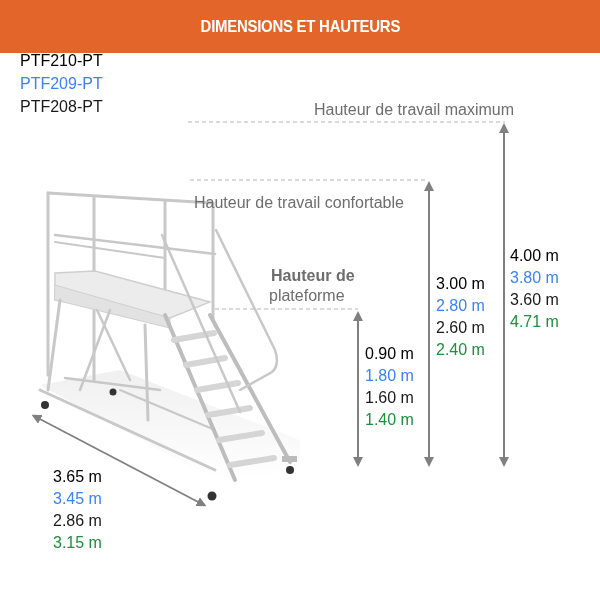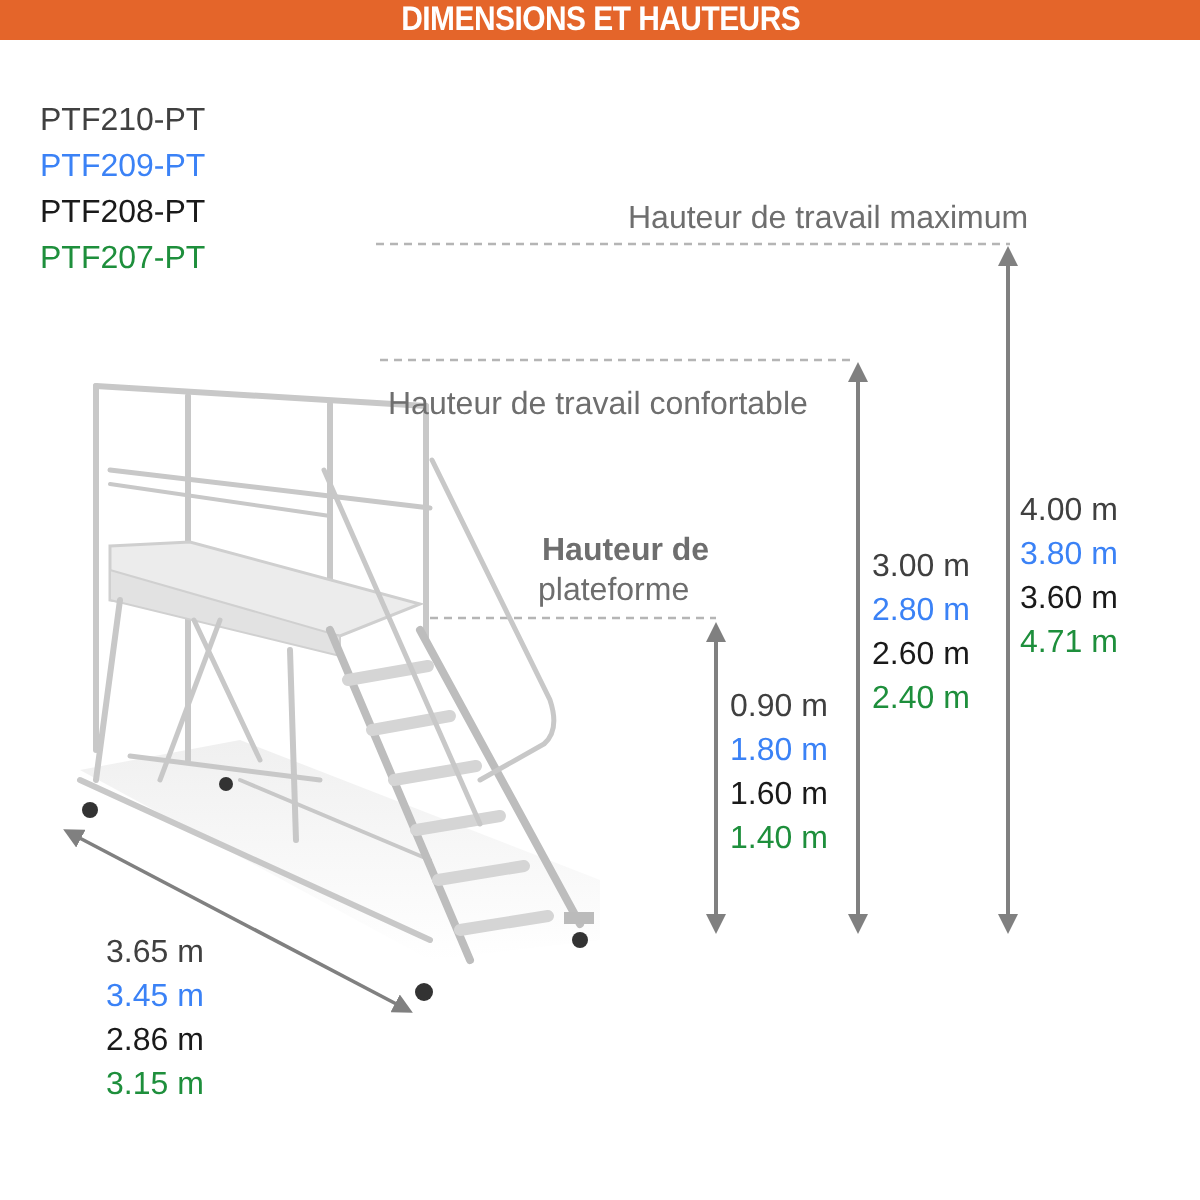--- a/index.html
+++ b/index.html
@@ -1,40 +1,39 @@
 <!DOCTYPE html>
 <html><head>
 <meta charset="utf-8">
 <style>
   html, body { margin: 0; padding: 0; }
   body { width: 600px; height: 600px; background: #ffffff; position: relative; overflow: hidden; font-family: "Liberation Sans", sans-serif; }
-  .banner { position: absolute; left: 0; top: 0; width: 600px; height: 20px; background: #e4652a; display: flex; align-items: center; justify-content: center; }
+  .banner { position: absolute; left: 0; top: 0; width: 600px; height: 53px; background: #e4652a; display: flex; align-items: center; justify-content: center; }
   .banner span { color: #fff; font-weight: bold; font-size: 17px; letter-spacing: -0.3px; font-family: "Liberation Sans", sans-serif; transform: scaleX(0.88); display: inline-block; }
   .legend { position: absolute; left: 20px; top: 49px; font-size: 16px; line-height: 23px; }
   .legend div { white-space: nowrap; }
-  .c-grey { color: #404040; }
+  .c-grey { color: #000000; }
   .c-orange { color: #3b82f6; }
   .c-black { color: #1a1a1a; }
   .c-green { color: #1e8f3c; }
   .label { position: absolute; color: #6e6e6e; font-size: 16px; white-space: nowrap; line-height: 20px; }
   .vals { position: absolute; font-size: 16px; line-height: 22px; white-space: nowrap; }
   svg { position: absolute; left: 0; top: 0; }
 </style>
 </head>
 <body>
 
 <div class="banner">
   <span>DIMENSIONS ET HAUTEURS</span>
 </div>
 
 <div class="legend">
   <div class="c-grey">PTF210-PT</div>
   <div class="c-orange">PTF209-PT</div>
   <div class="c-black">PTF208-PT</div>
-  <div class="c-green">PTF207-PT</div>
 </div>
 
 <svg width="600" height="600" viewBox="0 0 600 600">
   <defs>
     <marker id="ah" markerWidth="10" markerHeight="10" refX="5" refY="5" orient="auto-start-reverse" markerUnits="userSpaceOnUse">
       <path d="M0,0 L10,5 L0,10 z" fill="#808080"></path>
     </marker>
     <linearGradient id="shadow" x1="0" y1="0" x2="0" y2="1">
       <stop offset="0" stop-color="#ececec"></stop>
       <stop offset="1" stop-color="#ffffff"></stop>

